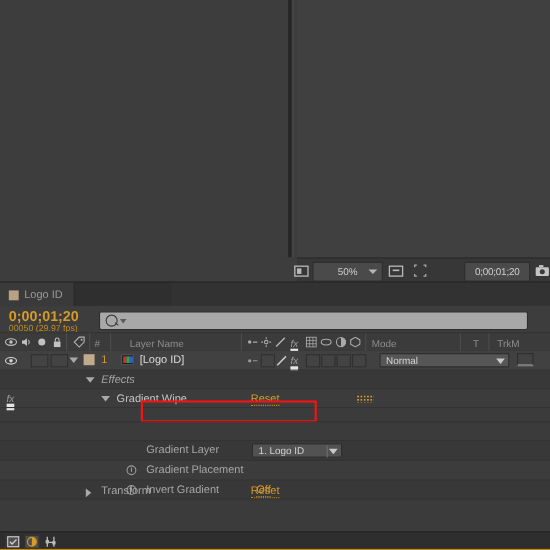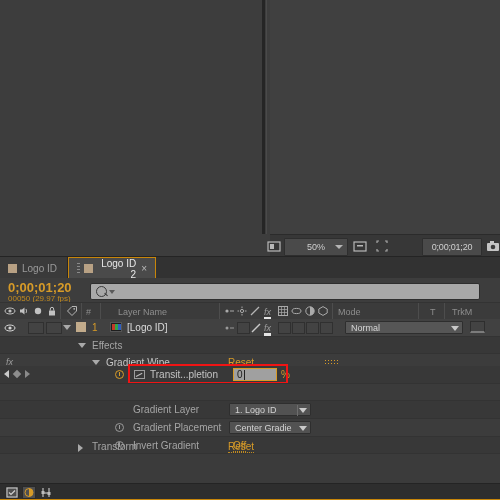--- a/index.html
+++ b/index.html
@@ -167,26 +167,20 @@
     </div>
 
   </div>
 
   <div class="tabbar">
     <div class="tabbar-rest"></div>
     <div class="tab tab-inactive">
       <div class="tab-swatch"></div>
       <span>Logo ID</span>
     </div>
-    <div class="tab tab-active">
-      <div class="tab-grip"></div>
-      <div class="tab-swatch"></div>
-      <span>Logo ID 2</span>
-      <span class="tab-close">×</span>
-    </div>
   </div>
 
   <div class="tl-header"></div>
   <div class="timecode">0;00;01;20</div>
   <div class="tc-sub">00050 (29.97 fps)</div>
   <div class="search-box">
     <div class="search-mag"></div>
     <div class="search-arrow"></div>
   </div>
 
@@ -314,70 +308,51 @@
     <div class="mode-dd" style="left:345px;top:2px;width:118px;">
       <span>Normal</span>
       <div class="dd-arrow"></div>
     </div>
     <div class="trkmat-box" style="left:470px;top:2px;"></div>
   </div>
   <div class="row-sep" style="top:336px;"></div>
 
   <div class="row rowB" style="top:337px;height:16px;">
     <div class="tw" style="left:78px;top:6px;"></div>
-    <div class="lbl lbl-dim" style="left:92px;top:3px;">Effects</div>
+    <div class="lbl lbl-dim" style="left:92px;top:3px;font-style:italic;">Effects</div>
   </div>
   <div class="row-sep" style="top:353px;"></div>
 
   <div class="row rowA" style="top:354px;height:16px;">
     <div class="fx-badge" style="left:6px;top:3px;">fx</div>
     <div class="tw" style="left:92px;top:6px;"></div>
     <div class="lbl" style="left:106px;top:3px;">Gradient Wipe</div>
     <div class="val-orange val-underline" style="left:228px;top:3px;">Reset</div>
     <div class="grip-dots" style="left:324px;top:5px;"></div>
   </div>
   <div class="row-sep" style="top:370px;"></div>
 
-  <div class="row rowB" style="top:366px;height:17px;">
-    <div class="kf-nav" style="left:4px;top:4px;">
-      <div class="kf-left"></div>
-      <div class="kf-dot"></div>
-      <div class="kf-right"></div>
-    </div>
-    <div class="stopwatch sw-on" style="left:115px;top:4px;"></div>
-    <div class="graph-icon" style="left:134px;top:4px;"></div>
-    <div class="lbl" style="left:150px;top:3px;">Transit...pletion</div>
-    <div class="value-field" style="left:233px;top:2px;width:44px;">
-      <span>0</span>
-      <div class="vf-caret"></div>
-    </div>
-    <div class="val-orange" style="left:281px;top:3px;">%</div>
-  </div>
   <div class="red-box" style="left:128px;top:364px;width:160px;height:20px;"></div>
   <div class="row-sep" style="top:383px;"></div>
 
   <div class="row-sep" style="top:400px;"></div>
 
   <div class="row rowB" style="top:401px;height:17px;">
     <div class="lbl lbl-dim" style="left:133px;top:3px;">Gradient Layer</div>
     <div class="dropdown" style="left:229px;top:2px;width:82px;">
       <span>1. Logo ID</span>
       <div class="dd-sep"></div>
       <div class="dd-arrow"></div>
     </div>
   </div>
   <div class="row-sep" style="top:418px;"></div>
 
   <div class="row rowA" style="top:419px;height:17px;">
     <div class="stopwatch" style="left:115px;top:4px;"></div>
     <div class="lbl lbl-dim" style="left:133px;top:3px;">Gradient Placement</div>
-    <div class="dropdown" style="left:229px;top:2px;width:82px;">
-      <span>Center Gradie</span>
-      <div class="dd-arrow"></div>
-    </div>
   </div>
   <div class="row-sep" style="top:436px;"></div>
 
   <div class="row rowB" style="top:437px;height:16px;">
     <div class="stopwatch" style="left:115px;top:4px;"></div>
     <div class="lbl lbl-dim" style="left:133px;top:3px;">Invert Gradient</div>
     <div class="val-orange val-underline" style="left:233px;top:3px;">Off</div>
   </div>
   <div class="row-sep" style="top:453px;"></div>
 

